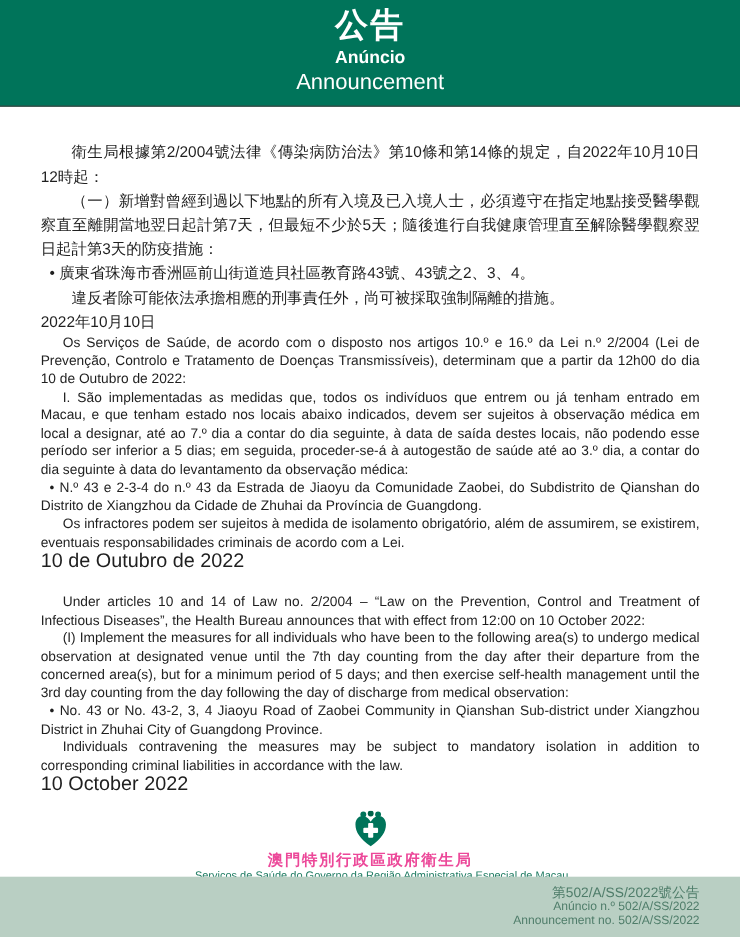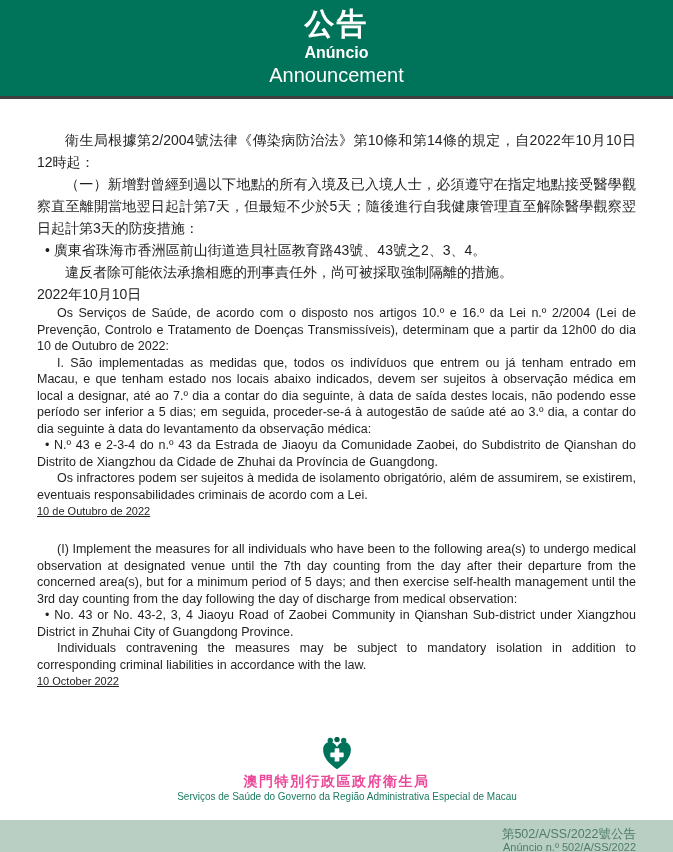--- a/index.html
+++ b/index.html
@@ -8,21 +8,21 @@
     font-family:"Liberation Sans", sans-serif;
     color:#1f1f1f;
     position:relative;
     overflow:hidden;
   }
   .page{width:673px;height:852px;position:relative;background:#ffffff;}
 
   
   .banner{
     background:#00745a;
-    border-bottom:3px solid #404040;
+    border-bottom:1px solid #404040;
     text-align:center;
     color:#ffffff;
     padding:7px 0 9px 0;
   }
   .t-zh{font-size:30px;font-weight:bold;line-height:34px;letter-spacing:2px;}
   .t-pt{font-size:16px;font-weight:bold;line-height:23px;}
   .t-en{font-size:20px;font-weight:normal;line-height:23px;}
 
   
   .content{padding:30px 37px 0 37px;}
@@ -39,42 +39,42 @@
   .zh-date{font-size:14px;line-height:22px;margin:4px 0 26px 0;}
 
   .sm-p{
     font-size:12.5px;
     line-height:16.5px;
     text-align:justify;
     margin:0 0 10px 0;
   }
   .sm-p.indent{text-indent:20px;}
   .sm-p.bullet{text-indent:8px;}
-  .sm-date{font-size:11px;line-height:16px;margin:12px 0 0 0;text-decoration:underline;}
+  .sm-date{font-size:18px;line-height:16px;margin:12px 0 0 0;}
   .sec-gap{margin-top:22px;}
 
   
   .footer{
     position:absolute;
     left:0;right:0;bottom:49px;
     text-align:center;
   }
   .logo{display:block;margin:0 auto 2px auto;}
   .dept-zh{
     font-size:14px;font-weight:bold;letter-spacing:1.5px;
     color:#ec4899;line-height:17px;
   }
   .dept-pt{
     font-size:10px;color:#1c7a60;line-height:12px;margin-top:1px;padding-left:21px;
   }
 
   
   .band{
     position:absolute;left:0;right:0;bottom:0;
-    height:32px;
+    height:55px;
     background:#b9cfc3;
     text-align:right;
     padding:7px 37px 0 0;
     box-sizing:border-box;
     color:#4f7d6a;
   }
   .band .num-zh{font-size:12.5px;line-height:14px;}
   .band .num-pt{font-size:11px;line-height:13px;}
   .band .num-en{font-size:11px;line-height:13px;}
 </style>
@@ -101,20 +101,21 @@
 
     <section>
       <p class="sm-p indent">Os Serviços de Saúde, de acordo com o disposto nos artigos 10.º e 16.º da Lei n.º 2/2004 (Lei de Prevenção, Controlo e Tratamento de Doenças Transmissíveis), determinam que a partir da 12h00 do dia 10 de Outubro de 2022:</p>
       <p class="sm-p indent">I. São implementadas as medidas que, todos os indivíduos que entrem ou já tenham entrado em Macau, e que tenham estado nos locais abaixo indicados, devem ser sujeitos à observação médica em local a designar, até ao 7.º dia a contar do dia seguinte, à data de saída destes locais, não podendo esse período ser inferior a 5 dias; em seguida, proceder-se-á à autogestão de saúde até ao 3.º dia, a contar do dia seguinte à data do levantamento da observação médica:</p>
       <p class="sm-p bullet">• N.º 43 e 2-3-4 do n.º 43 da Estrada de Jiaoyu da Comunidade Zaobei, do Subdistrito de Qianshan do Distrito de Xiangzhou da Cidade de Zhuhai da Província de Guangdong.</p>
       <p class="sm-p indent">Os infractores podem ser sujeitos à medida de isolamento obrigatório, além de assumirem, se existirem, eventuais responsabilidades criminais de acordo com a Lei.</p>
       <p class="sm-date">10 de Outubro de 2022</p>
     </section>
 
     <section class="sec-gap">
+      <p class="sm-p indent">Under articles 10 and 14 of Law no. 2/2004 – “Law on the Prevention, Control and Treatment of Infectious Diseases”, the Health Bureau announces that with effect from 12:00 on 10 October 2022:</p>
       <p class="sm-p indent">(I) Implement the measures for all individuals who have been to the following area(s) to undergo medical observation at designated venue until the 7th day counting from the day after their departure from the concerned area(s), but for a minimum period of 5 days; and then exercise self-health management until the 3rd day counting from the day following the day of discharge from medical observation:</p>
       <p class="sm-p bullet">• No. 43 or No. 43-2, 3, 4 Jiaoyu Road of Zaobei Community in Qianshan Sub-district under Xiangzhou District in Zhuhai City of Guangdong Province.</p>
       <p class="sm-p indent">Individuals contravening the measures may be subject to mandatory isolation in addition to corresponding criminal liabilities in accordance with the law.</p>
       <p class="sm-date">10 October 2022</p>
     </section>
 
   </main>
 
   <div class="footer">
     <svg class="logo" width="36" height="34" viewBox="0 0 40 38" xmlns="http://www.w3.org/2000/svg">

